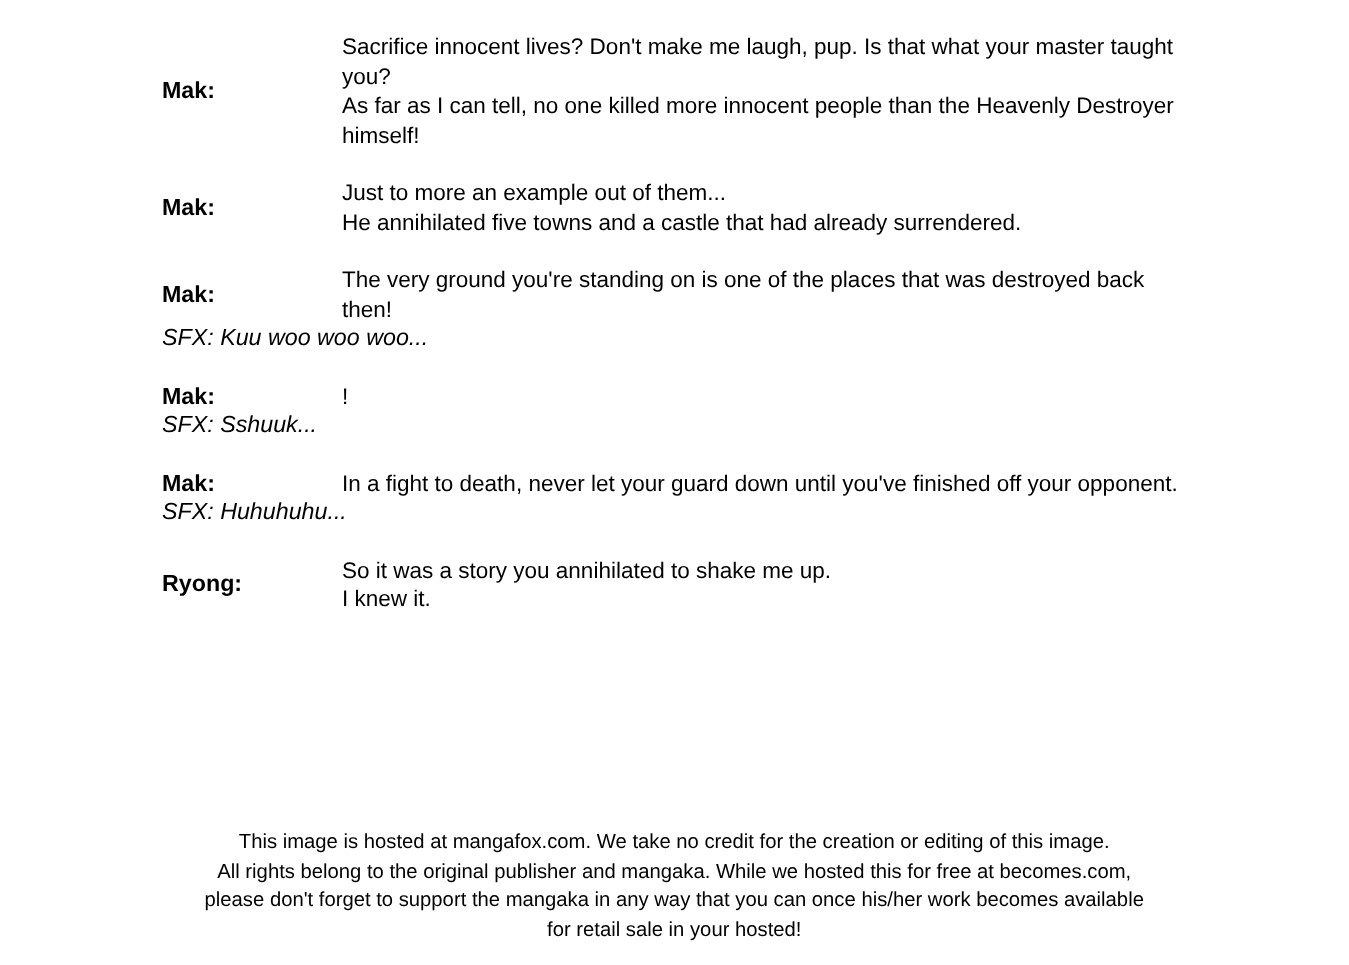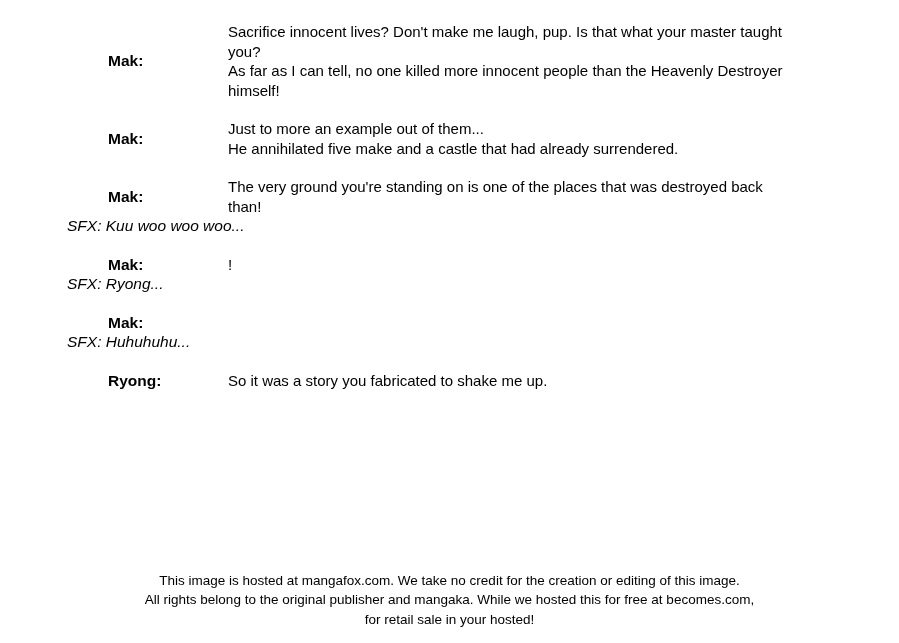--- a/index.html
+++ b/index.html
@@ -47,21 +47,21 @@
   .lines {
     flex: 1 1 auto;
     font-size: 15px;
     line-height: 19.5px;
     color: #000;
   }
   .line {
     white-space: normal;
   }
   .sfx {
-    padding-left: 67px;
+    padding-left: 108px;
     padding-right: 100px;
     font-size: 15.5px;
     line-height: 19.5px;
     font-style: italic;
     color: #000;
   }
   #footer {
     position: absolute;
     left: 0;
     right: 0;
@@ -87,57 +87,62 @@
       <div class="lines">
         <div class="line">Sacrifice innocent lives? Don't make me laugh, pup. Is that what your master taught you?</div>
         <div class="line">As far as I can tell, no one killed more innocent people than the Heavenly Destroyer himself!</div>
       </div>
     </div>
 
     <div class="entry gap">
       <div class="speaker">Mak:</div>
       <div class="lines">
         <div class="line">Just to more an example out of them...</div>
-        <div class="line">He annihilated five make and a castle that had already surrendered.</div>
+        <div class="line">He annihilated five towns and a castle that had already surrendered.</div>
       </div>
     </div>
 
     <div class="entry gap">
       <div class="speaker">Mak:</div>
       <div class="lines">
-        <div class="line">The very ground you're standing on is one of the places that was destroyed back than!</div>
+        <div class="line">The very ground you're standing on is one of the places that was destroyed back then!</div>
       </div>
     </div>
 
     <div class="sfx gap">SFX: Kuu woo woo woo...</div>
 
     <div class="entry gap">
       <div class="speaker">Mak:</div>
       <div class="lines">
         <div class="line">!</div>
       </div>
     </div>
 
-    <div class="sfx gap">SFX: Ryong...</div>
+    <div class="sfx gap">SFX: Sshuuk...</div>
 
     <div class="entry gap">
       <div class="speaker">Mak:</div>
+      <div class="lines">
+        <div class="line">In a fight to death, never let your guard down until you've finished off your opponent.</div>
+      </div>
     </div>
 
     <div class="sfx gap-tiny">SFX: Huhuhuhu...</div>
 
     <div class="entry gap">
       <div class="speaker">Ryong:</div>
       <div class="lines">
-        <div class="line">So it was a story you fabricated to shake me up.</div>
+        <div class="line">So it was a story you annihilated to shake me up.</div>
+        <div class="line">I knew it.</div>
       </div>
     </div>
 
 
   </div>
 
   <div id="footer">
     <span class="fline">This image is hosted at mangafox.com. We take no credit for the creation or editing of this image.</span>
     <span class="fline">All rights belong to the original publisher and mangaka. While we hosted this for free at becomes.com,</span>
+    <span class="fline">please don't forget to support the mangaka in any way that you can once his/her work becomes available</span>
     <span class="fline">for retail sale in your hosted!</span>
   </div>
 
 </div>
 
 </body></html>

